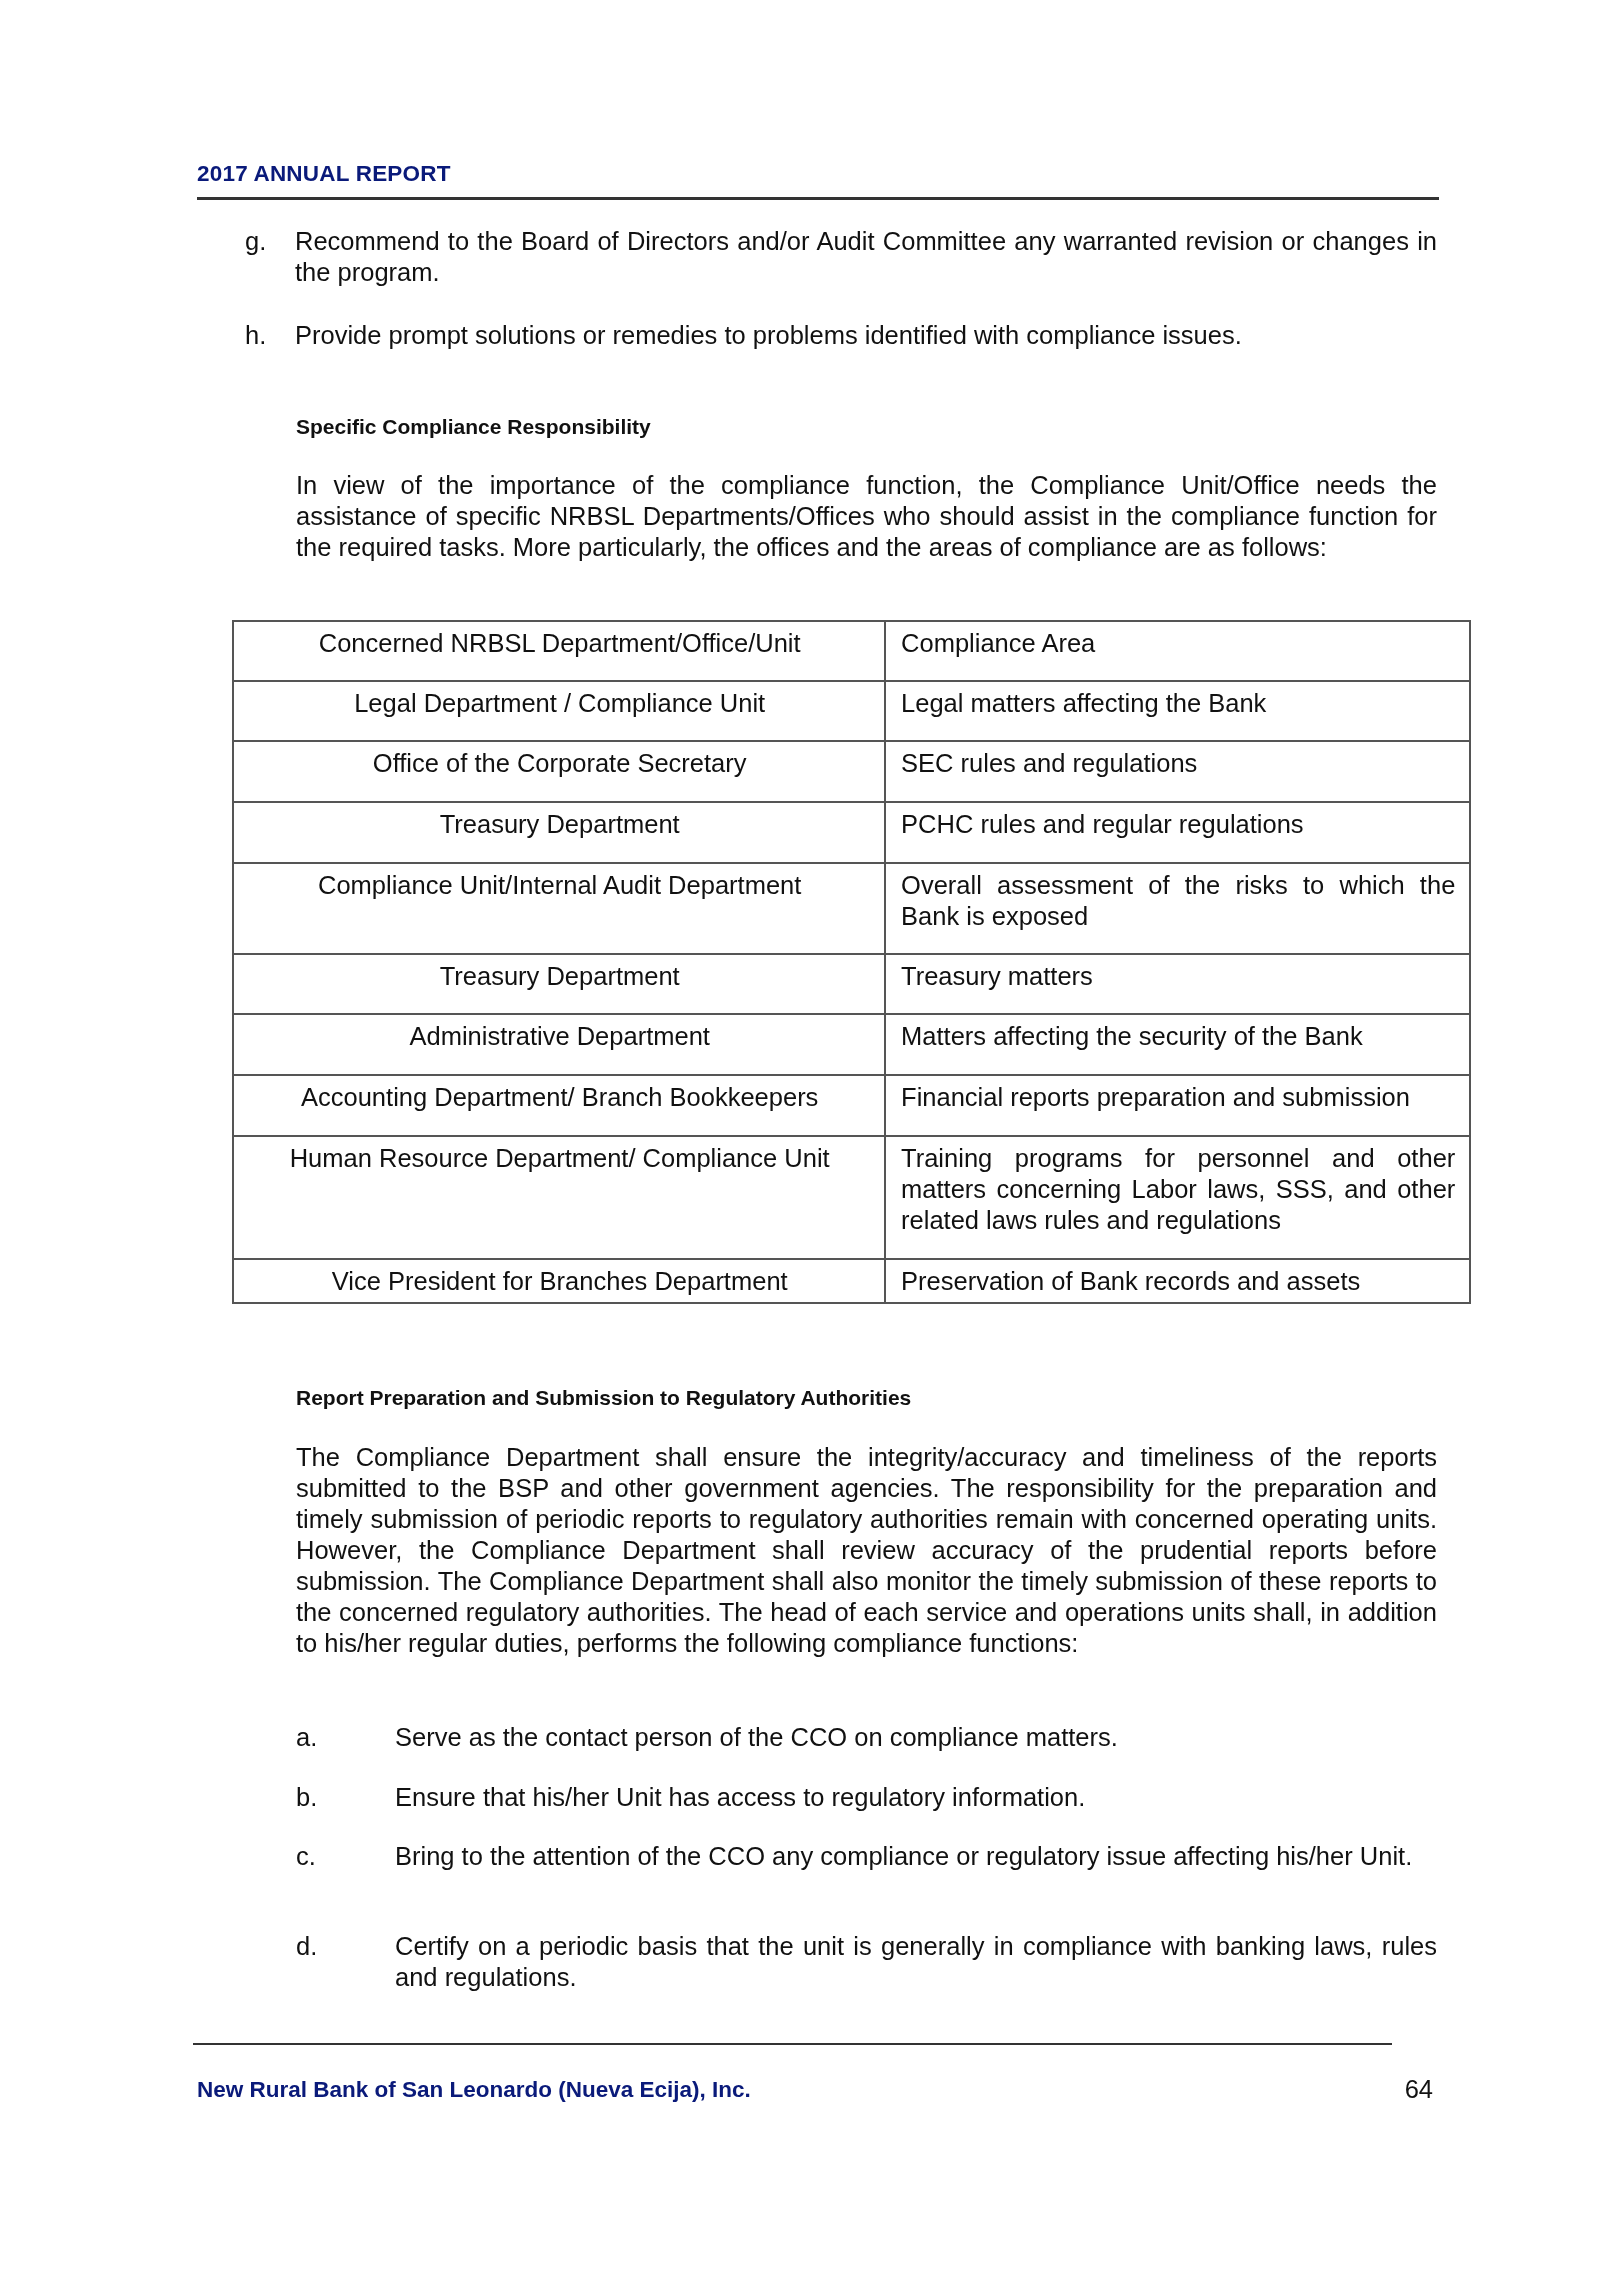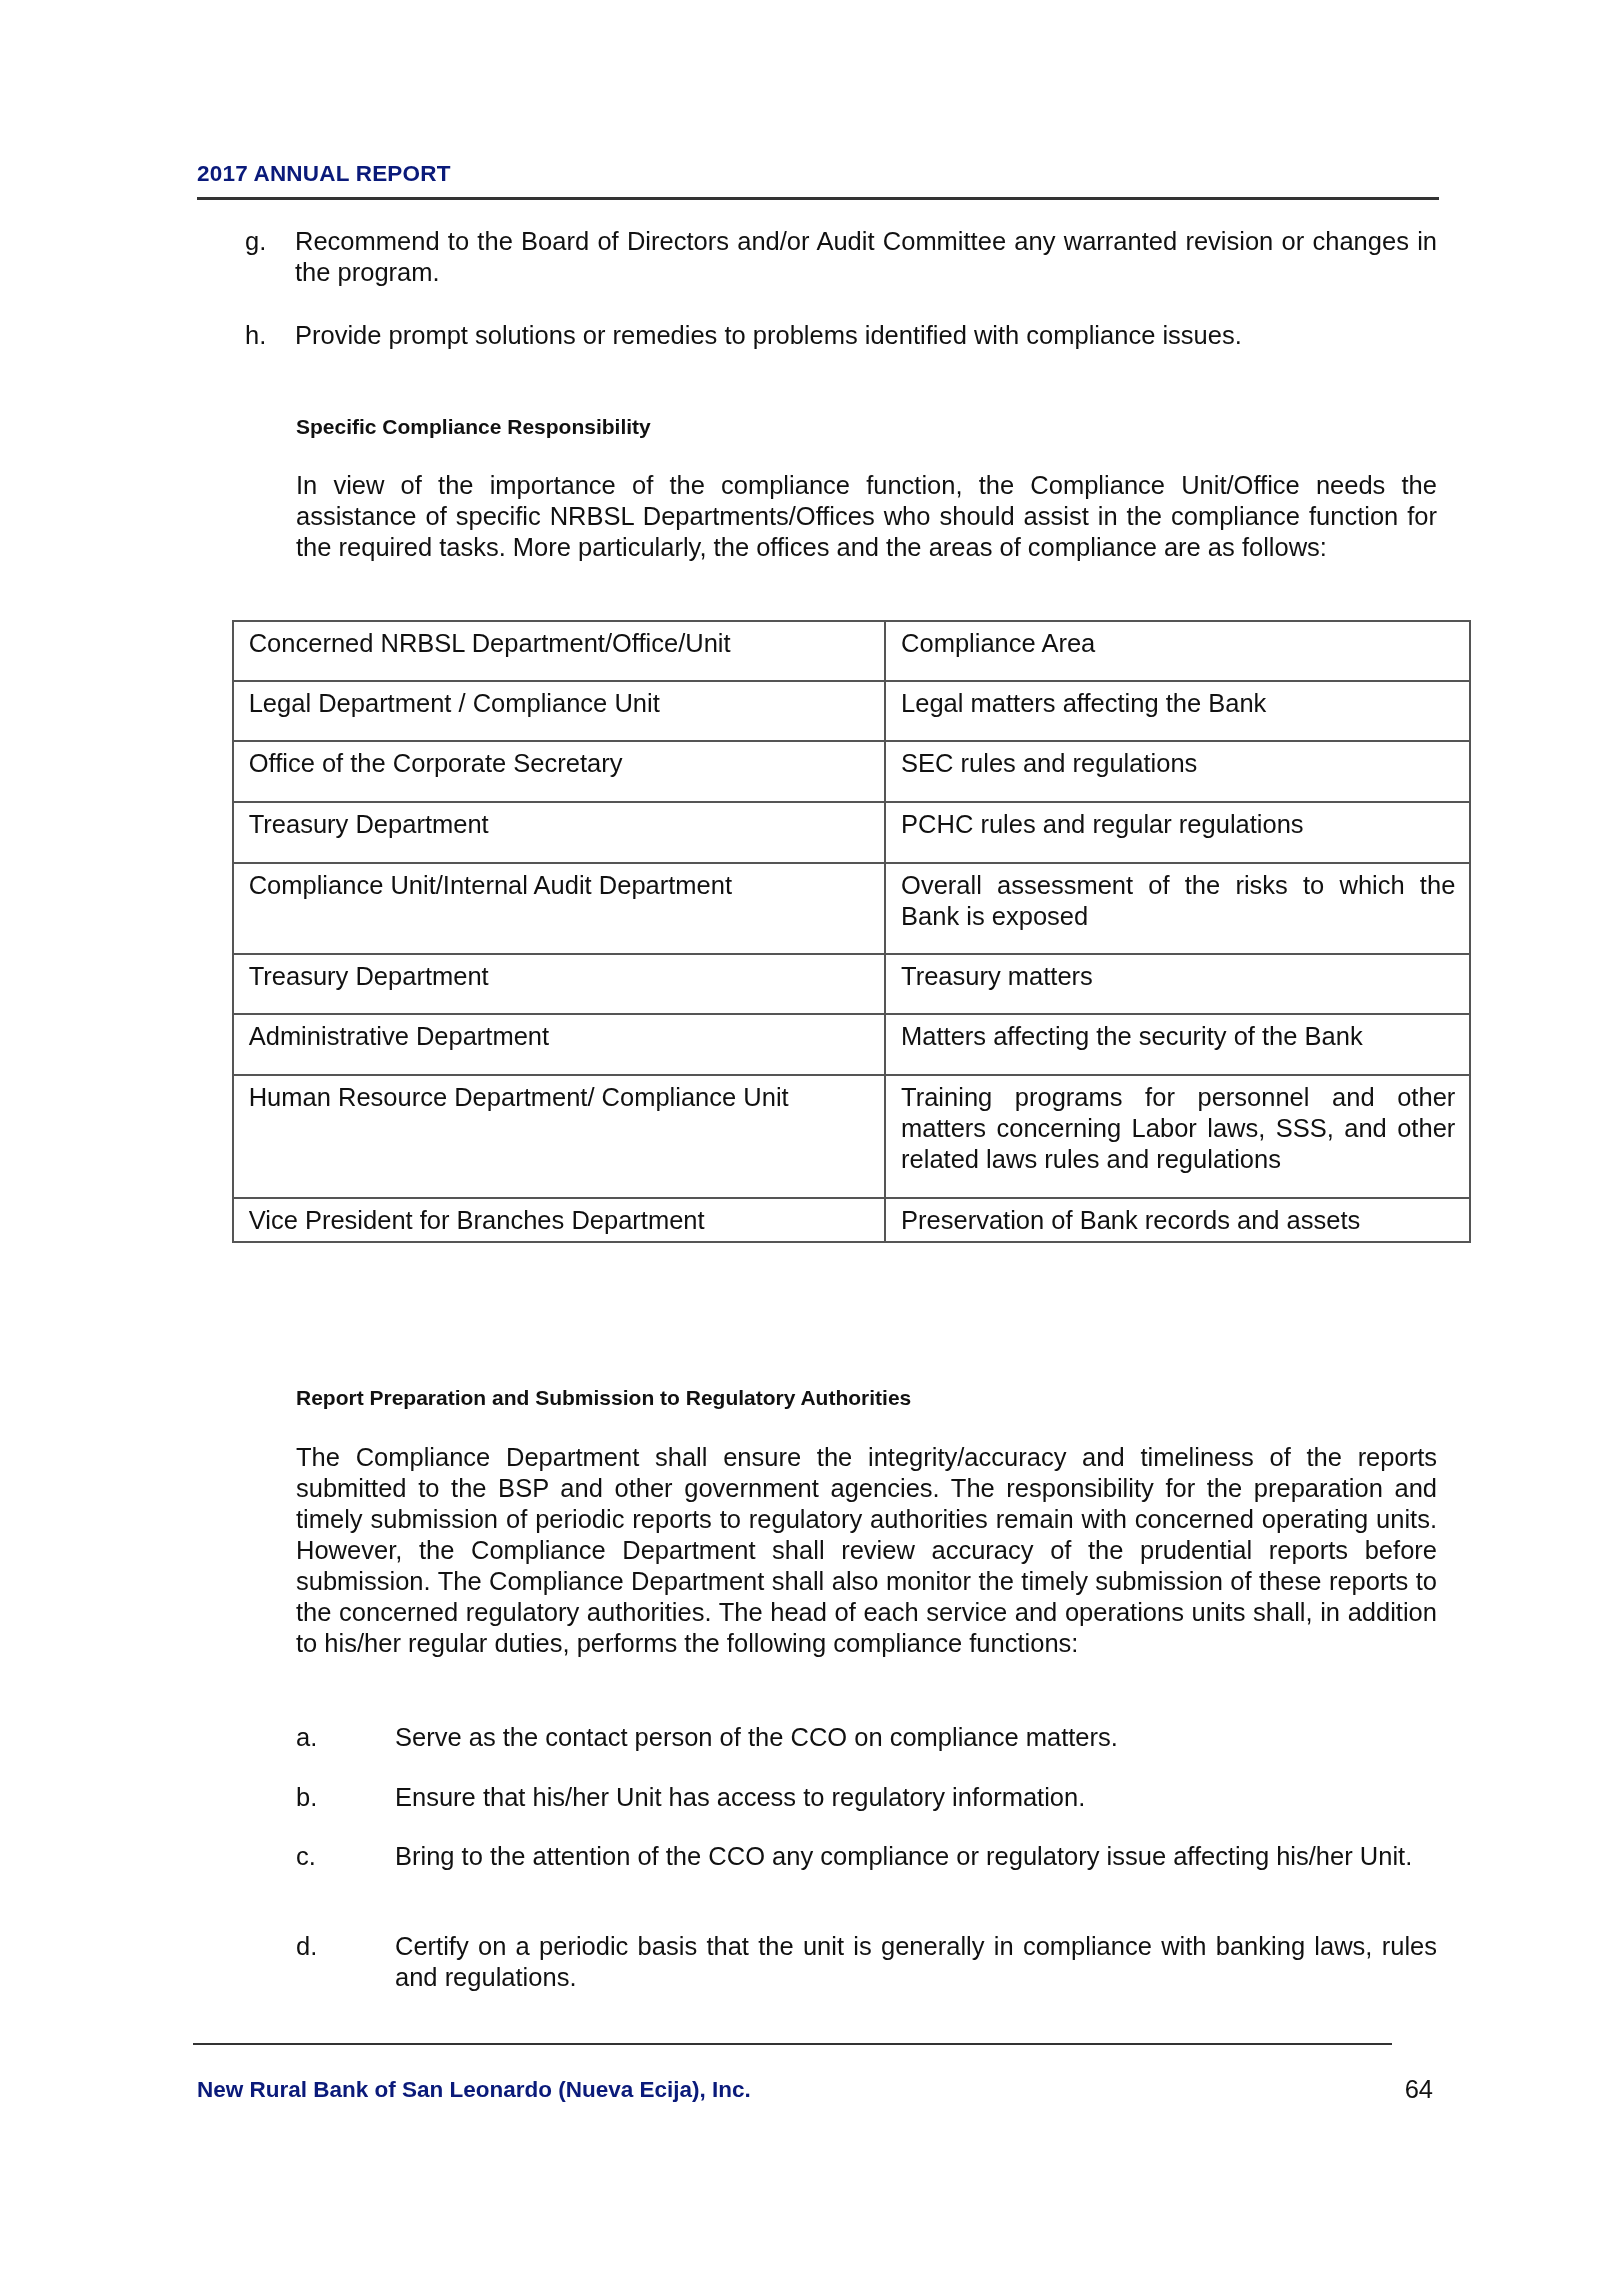--- a/index.html
+++ b/index.html
@@ -9,21 +9,21 @@
   .hdr-title { left:197px; top:161px; font-size:22.5px; font-weight:bold; color:#0a1a7a; letter-spacing:0.2px; }
   .rule { background:#333; height:2.9px; }
   .body-text { font-size:25.5px; line-height:31px; }
   .just { text-align:justify; }
   .marker { width:49px; }
   .item { display:flex; }
   .item .m { flex:0 0 auto; }
   .heading { font-size:21px; font-weight:bold; line-height:31px; }
   table.comp { position:absolute; left:232px; top:620px; width:1239px; border-collapse:collapse;
                font-size:25.5px; line-height:31px; }
-  table.comp td { border:2px solid #555; vertical-align:top; padding:5.9px 13.7px 0 14.7px; }
+  table.comp td { border:2px solid #555; vertical-align:top; padding:5.9px 13.7px 0 14.7px;text-align:center; }
   table.comp td.c1 { width:622px; }
   table.comp td.c2 { text-align:justify; }
   .footer-name { left:197px; top:2077px; font-size:22.5px; font-weight:bold; color:#0a1a7a; }
   .page-num { left:1404px; top:2075px; font-size:25.5px; width:29px; text-align:right; }
 </style>
 </head>
 <body>
 
 <div class="abs hdr-title">2017 ANNUAL REPORT</div>
 <div class="abs rule" style="left:197px; top:197px; width:1242px;"></div>
@@ -63,20 +63,24 @@
       <td class="c2">Overall assessment of the risks to which the Bank is exposed</td>
     </tr>
     <tr style="height:60px;">
       <td class="c1">Treasury Department</td>
       <td class="c2">Treasury matters</td>
     </tr>
     <tr style="height:61px;">
       <td class="c1">Administrative Department</td>
       <td class="c2">Matters affecting the security of the Bank</td>
     </tr>
+    <tr style="height:61px;">
+      <td class="c1">Accounting Department/ Branch Bookkeepers</td>
+      <td class="c2">Financial reports preparation and submission</td>
+    </tr>
     <tr style="height:123px;">
       <td class="c1">Human Resource Department/ Compliance Unit</td>
       <td class="c2">Training programs for personnel and other matters concerning Labor laws, SSS, and other related laws rules and regulations</td>
     </tr>
     <tr style="height:44px;">
       <td class="c1">Vice President for Branches Department</td>
       <td class="c2">Preservation of Bank records and assets</td>
     </tr>
   </tbody>
 </table>

